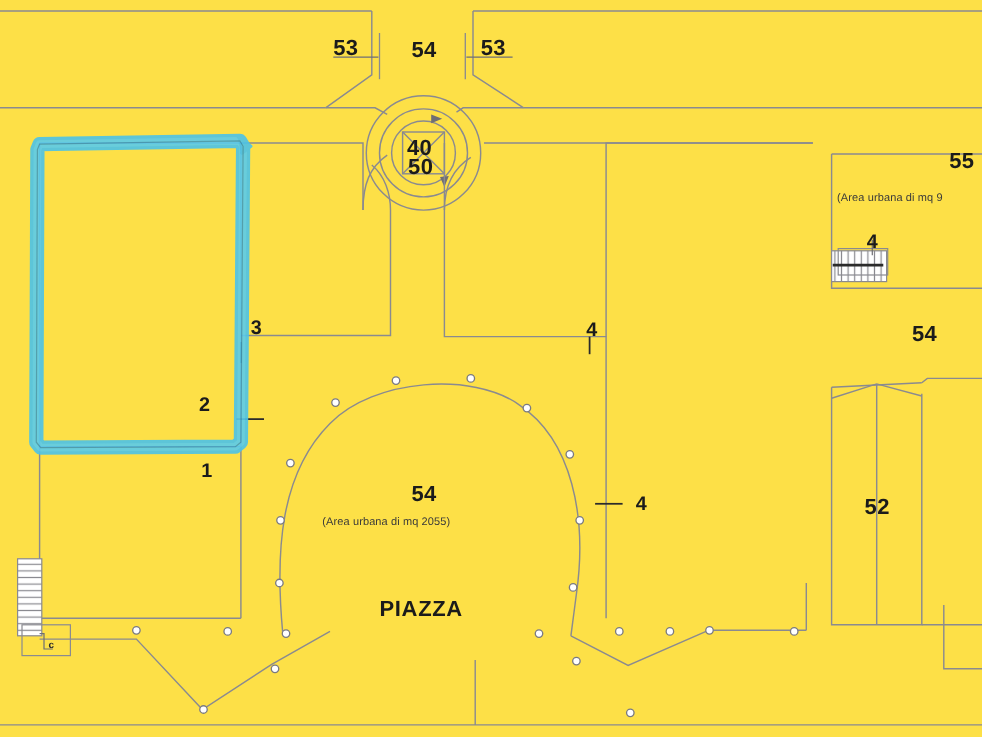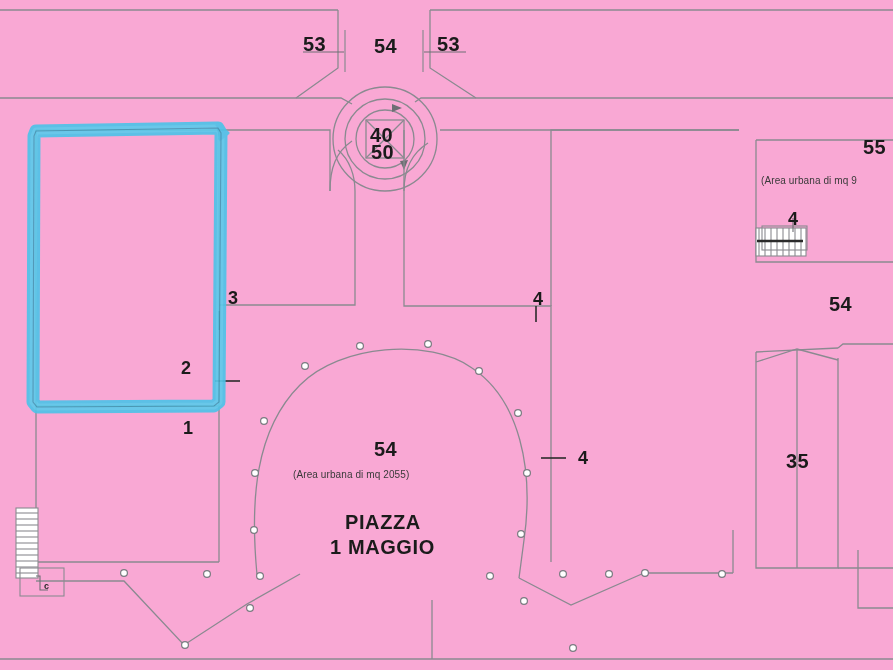--- a/index.html
+++ b/index.html
@@ -8,21 +8,21 @@
     padding: 0;
     background: #ffffff;
   }
   body {
     font-family: "Liberation Sans", sans-serif;
   }
   #map-root {
     position: relative;
     width: 893px;
     height: 670px;
-    background: #f9a8d4;
+    background: #fde047;
     overflow: hidden;
   }
   #map-svg {
     position: absolute;
     left: 0;
     top: 0;
     width: 893px;
     height: 670px;
     display: block;
   }
@@ -41,20 +41,21 @@
     font-size: 10px;
     font-weight: 400;
     color: #3a3a3a;
     letter-spacing: 0.1px;
   }
   .lbl-place {
     font-size: 20px;
     font-weight: 600;
     color: #1b1b1b;
     letter-spacing: 0.6px;
+    margin-top: 32px;
   }
   .lbl-sub {
     font-size: 18px;
     font-weight: 700;
   }
   .lbl-tiny {
     font-size: 9px;
     font-weight: 700;
     color: #2b2b2b;
   }
@@ -248,31 +249,30 @@
   <div class="lbl lbl-parcel" style="left:370px; top:124px;">40</div>
 
   <div class="lbl lbl-parcel" style="left:371px; top:141px;">50</div>
 
   <div class="lbl lbl-parcel" style="left:374px; top:438px;">54</div>
 
   <div class="lbl lbl-area" style="left:293px; top:469px;">(Area urbana di mq 2055)</div>
 
   <div class="lbl lbl-place" style="left:345px; top:511px;">PIAZZA</div>
 
-  <div class="lbl lbl-place" style="left:330px; top:536px;">1 MAGGIO</div>
 
   <div class="lbl lbl-parcel" style="left:831px; top:136px;margin-left:32px;">55</div>
 
   <div class="lbl lbl-area" style="left:761px; top:175px;">(Area urbana di mq 9</div>
 
   <div class="lbl lbl-sub" style="left:788px; top:209px;">4</div>
 
   <div class="lbl lbl-parcel" style="left:829px; top:293px;">54</div>
 
-  <div class="lbl lbl-parcel" style="left:786px; top:450px;">35</div>
+  <div class="lbl lbl-parcel" style="left:786px; top:450px;">52</div>
 
   <div class="lbl lbl-sub" style="left:183px; top:418px;">1</div>
 
   <div class="lbl lbl-sub" style="left:181px; top:358px;">2</div>
 
   <div class="lbl lbl-sub" style="left:228px; top:288px;">3</div>
 
   <div class="lbl lbl-sub" style="left:533px; top:289px;">4</div>
 
   <div class="lbl lbl-sub" style="left:578px; top:448px;">4</div>

